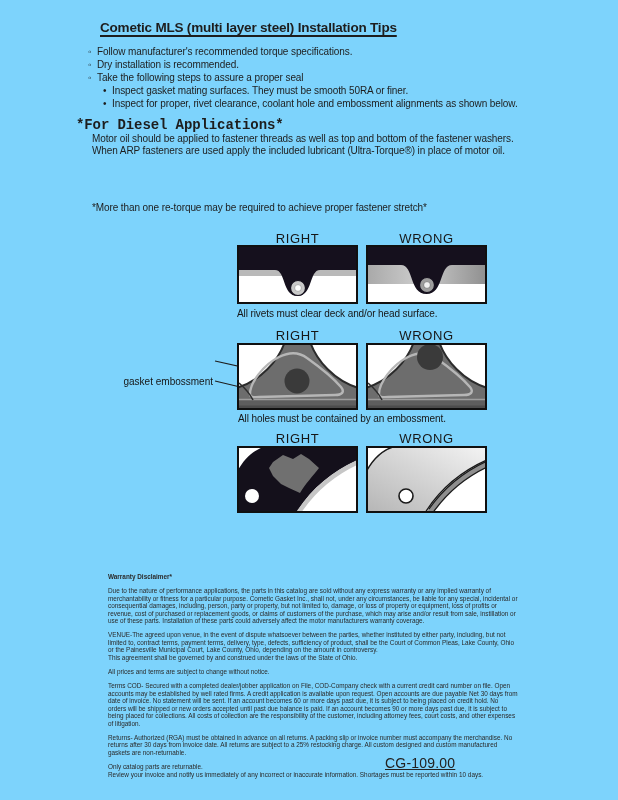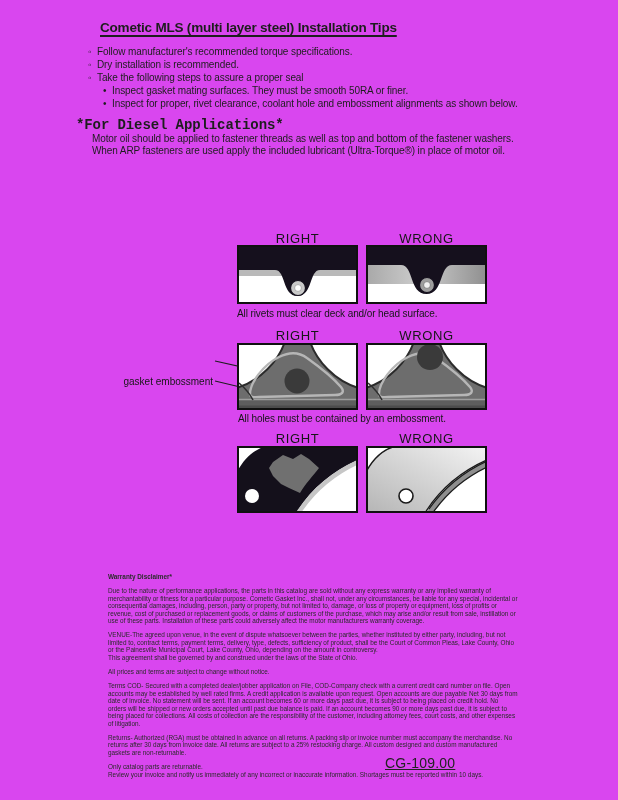--- a/index.html
+++ b/index.html
@@ -1,17 +1,17 @@
 <!DOCTYPE html>
 <html><head>
 <meta charset="utf-8">
 <style>
   html,body{margin:0;padding:0;background:#ffffff;}
   .page{
-    position:relative;width:618px;height:800px;background:#d946ef;overflow:hidden;
+    position:relative;width:618px;height:800px;background:#7dd3fc;overflow:hidden;
     font-family:"Liberation Sans","DejaVu Sans",sans-serif;color:#1d1d1d;
   }
   .abs{position:absolute;}
   
   .doc-title{
     left:100px;top:20px;font-size:13.5px;font-weight:bold;letter-spacing:-0.2px;
     text-decoration:underline;text-underline-offset:3px;text-decoration-thickness:1.5px;
     white-space:nowrap;
   }
   .bullets{left:88px;top:45px;width:460px;font-size:10px;line-height:13px;letter-spacing:-0.1px;}
@@ -49,20 +49,21 @@
   <div class="abs bullets">
     <div class="bullet-row"><span class="bullet-glyph">◦</span><span>Follow manufacturer's recommended torque specifications.</span></div>
     <div class="bullet-row"><span class="bullet-glyph">◦</span><span>Dry installation is recommended.</span></div>
     <div class="bullet-row"><span class="bullet-glyph">◦</span><span>Take the following steps to assure a proper seal</span></div>
     <div class="bullet-row sub"><span class="bullet-glyph">•</span><span>Inspect gasket mating surfaces.  They must be smooth 50RA or finer.</span></div>
     <div class="bullet-row sub"><span class="bullet-glyph">•</span><span>Inspect for proper, rivet clearance, coolant hole and embossment alignments as shown below.</span></div>
   </div>
 
   <div class="abs diesel-heading">*For Diesel Applications*</div>
   <div class="abs body-para p1">Motor oil should be applied to fastener threads as well as top and bottom of the fastener washers. When ARP fasteners are used apply the included lubricant (Ultra-Torque®) in place of motor oil.</div>
+  <div class="abs body-para pnote">*More than one re-torque may be required to achieve proper fastener stretch*</div>
 
   <div class="abs dg-label" style="left:237px;top:231px;">RIGHT</div>
   <div class="abs dg-label" style="left:366px;top:231px;">WRONG</div>
 
   <div class="abs dg-box" style="left:237px;top:245px;">
     <svg viewBox="0 0 121 59">
       <rect width="121" height="59" fill="#ffffff"></rect>
       <rect x="0" y="25" width="121" height="6" fill="#b9b9b9"></rect>
       <path d="M0,0 H121 V25 H83 C72,25 76,51 60.5,51 C45,51 49,25 38,25 H0 Z" fill="#15101d"></path>
       <circle cx="61" cy="43" r="7.5" fill="#c9c9c9" stroke="#15101d" stroke-width="1.2"></circle>

